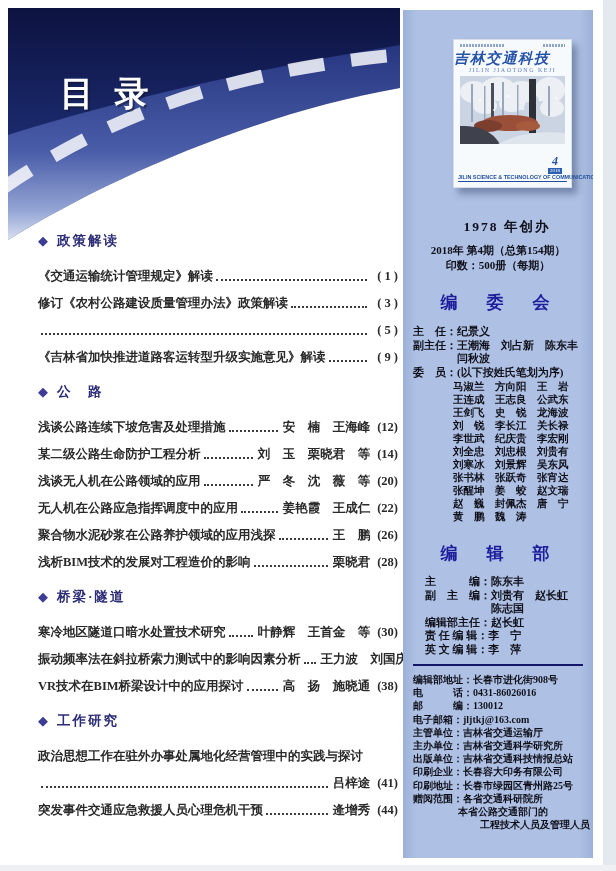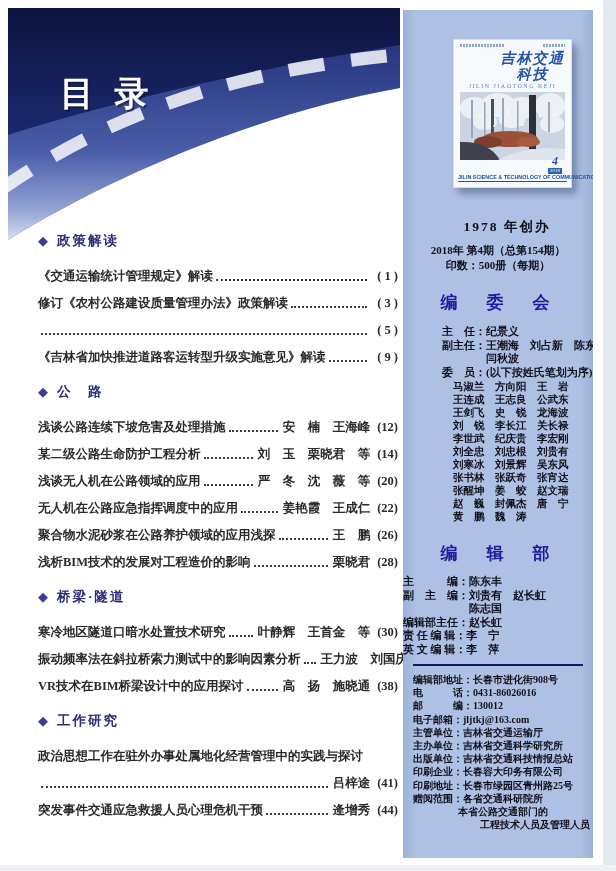--- a/index.html
+++ b/index.html
@@ -31,44 +31,44 @@
   .panel{
     position:absolute;left:403px;top:10px;width:190px;height:848px;
     background:linear-gradient(90deg,#9cb1d8 0,#aec1e4 7%,#aec1e4 93%,#9cb1d8 100%);
     color:#10101a;overflow:hidden;
   }
   .cover{position:absolute;left:50px;top:29px;width:119px;height:149px;background:#f7fafd;
     box-shadow:5px 6px 7px rgba(15,25,70,0.35);border:1px solid #d7dee8;box-sizing:border-box;padding-top:4px;}
   .micro-row{display:flex;justify-content:space-between;padding:0 6px;margin-bottom:3px;}
   .micro{height:3px;background:repeating-linear-gradient(90deg,#8fa6c8 0 2px,rgba(0,0,0,0) 2px 3px);}
   .m1{width:44px;} .m2{width:22px;}
-  .cover-title{font-style:italic;font-weight:bold;color:#2653a8;font-size:14.5px;text-align:center;letter-spacing:1.5px;line-height:16px;padding-left:40px;}
+  .cover-title{font-style:italic;font-weight:bold;color:#2653a8;font-size:14.5px;letter-spacing:1.5px;line-height:16px;}
   .cover-pinyin{color:#5f7fc0;font-size:6px;text-align:center;letter-spacing:1.5px;line-height:8px;margin-bottom:2px;white-space:nowrap;}
   .cover-photo{display:block;margin:0 auto;width:105px;height:68px;}
   .cover-issue{position:absolute;right:9px;top:116px;text-align:center;}
   .cover-issue .no{color:#2653a8;font-weight:bold;font-style:italic;font-size:12px;line-height:11px;}
   .cover-issue .yr{background:#2d5fb0;color:#fff;font-size:5px;line-height:6px;padding:0 2px;margin-top:1px;}
   .cover-eng{position:absolute;left:3px;right:3px;bottom:5px;color:#20509c;font-size:5.5px;font-weight:bold;
     text-align:center;white-space:nowrap;border-bottom:1px solid #20509c;padding-bottom:1px;
     font-family:"Liberation Sans","DejaVu Sans",sans-serif;transform:scaleX(.98);}
 
   .pubinfo{margin-top:208px;text-align:center;font-weight:bold;}
   .pub-founded{font-size:13.5px;letter-spacing:2px;margin-bottom:7px;padding-left:18px;}
   .pub-line{font-size:11px;line-height:14.5px;}
 
   .blk-heading{text-align:center;font-size:17px;font-weight:bold;color:#1c1c9c;letter-spacing:6px;margin-top:19px;}
   .board-rows{margin-top:11px;padding-left:10px;font-size:11px;font-weight:bold;line-height:13.5px;}
-  .brow{display:flex;margin-left:29px;}
+  .brow{display:flex;}
   .brow .lbl{white-space:pre;}
   .brow .val{white-space:pre;}
   .brow.cont{padding-left:44px;}
   .members{padding-left:50px;margin-top:1px;font-size:10.5px;font-weight:bold;line-height:13px;}
   .mrow{white-space:pre;}
 
-  .dept-rows{margin-top:10px;padding-left:0;font-size:11px;font-weight:bold;line-height:13.5px;}
+  .dept-rows{margin-top:10px;padding-left:22px;font-size:11px;font-weight:bold;line-height:13.5px;}
   .drow{display:flex;}
   .drow .lbl{white-space:pre;}
   .drow .val{white-space:pre;}
   .drow.cont{padding-left:66px;}
 
   .divider{border-top:2px solid #15156a;margin:8px 10px 7px 10px;}
 
   .contact-rows{padding:0 8px 0 10px;font-size:10px;font-weight:bold;line-height:13.2px;}
   .crow{display:flex;}
   .crow .lbl{white-space:pre;}

